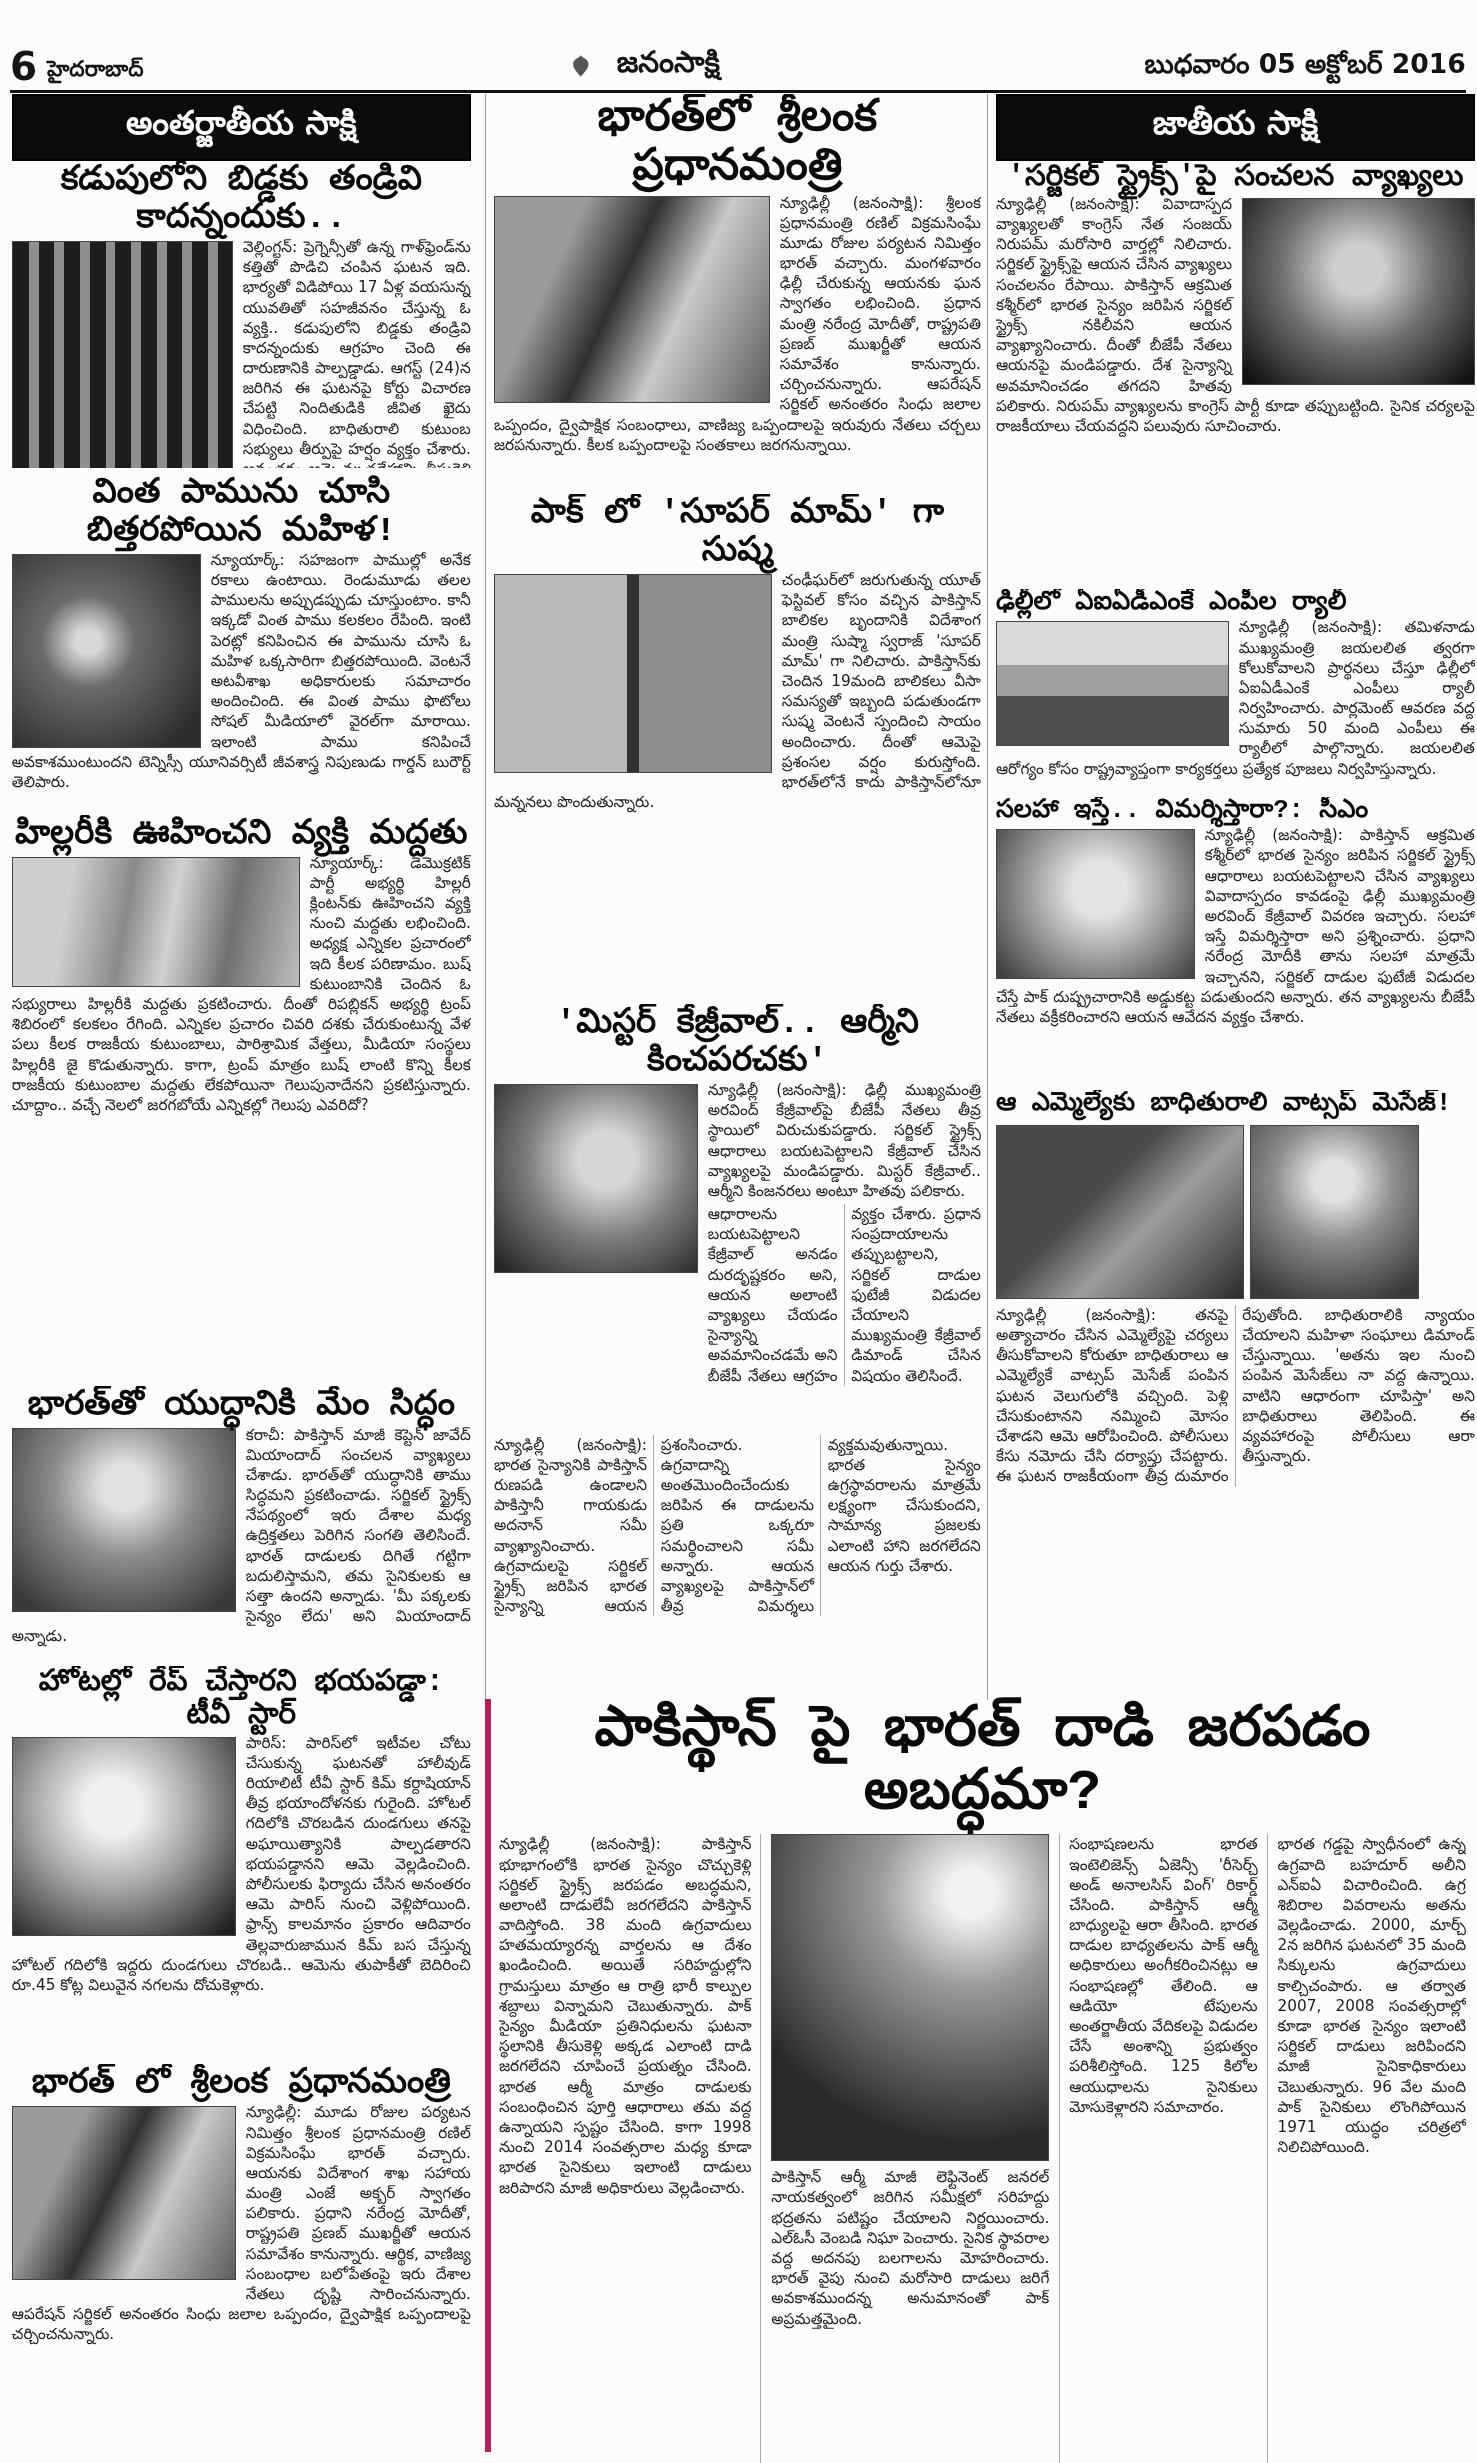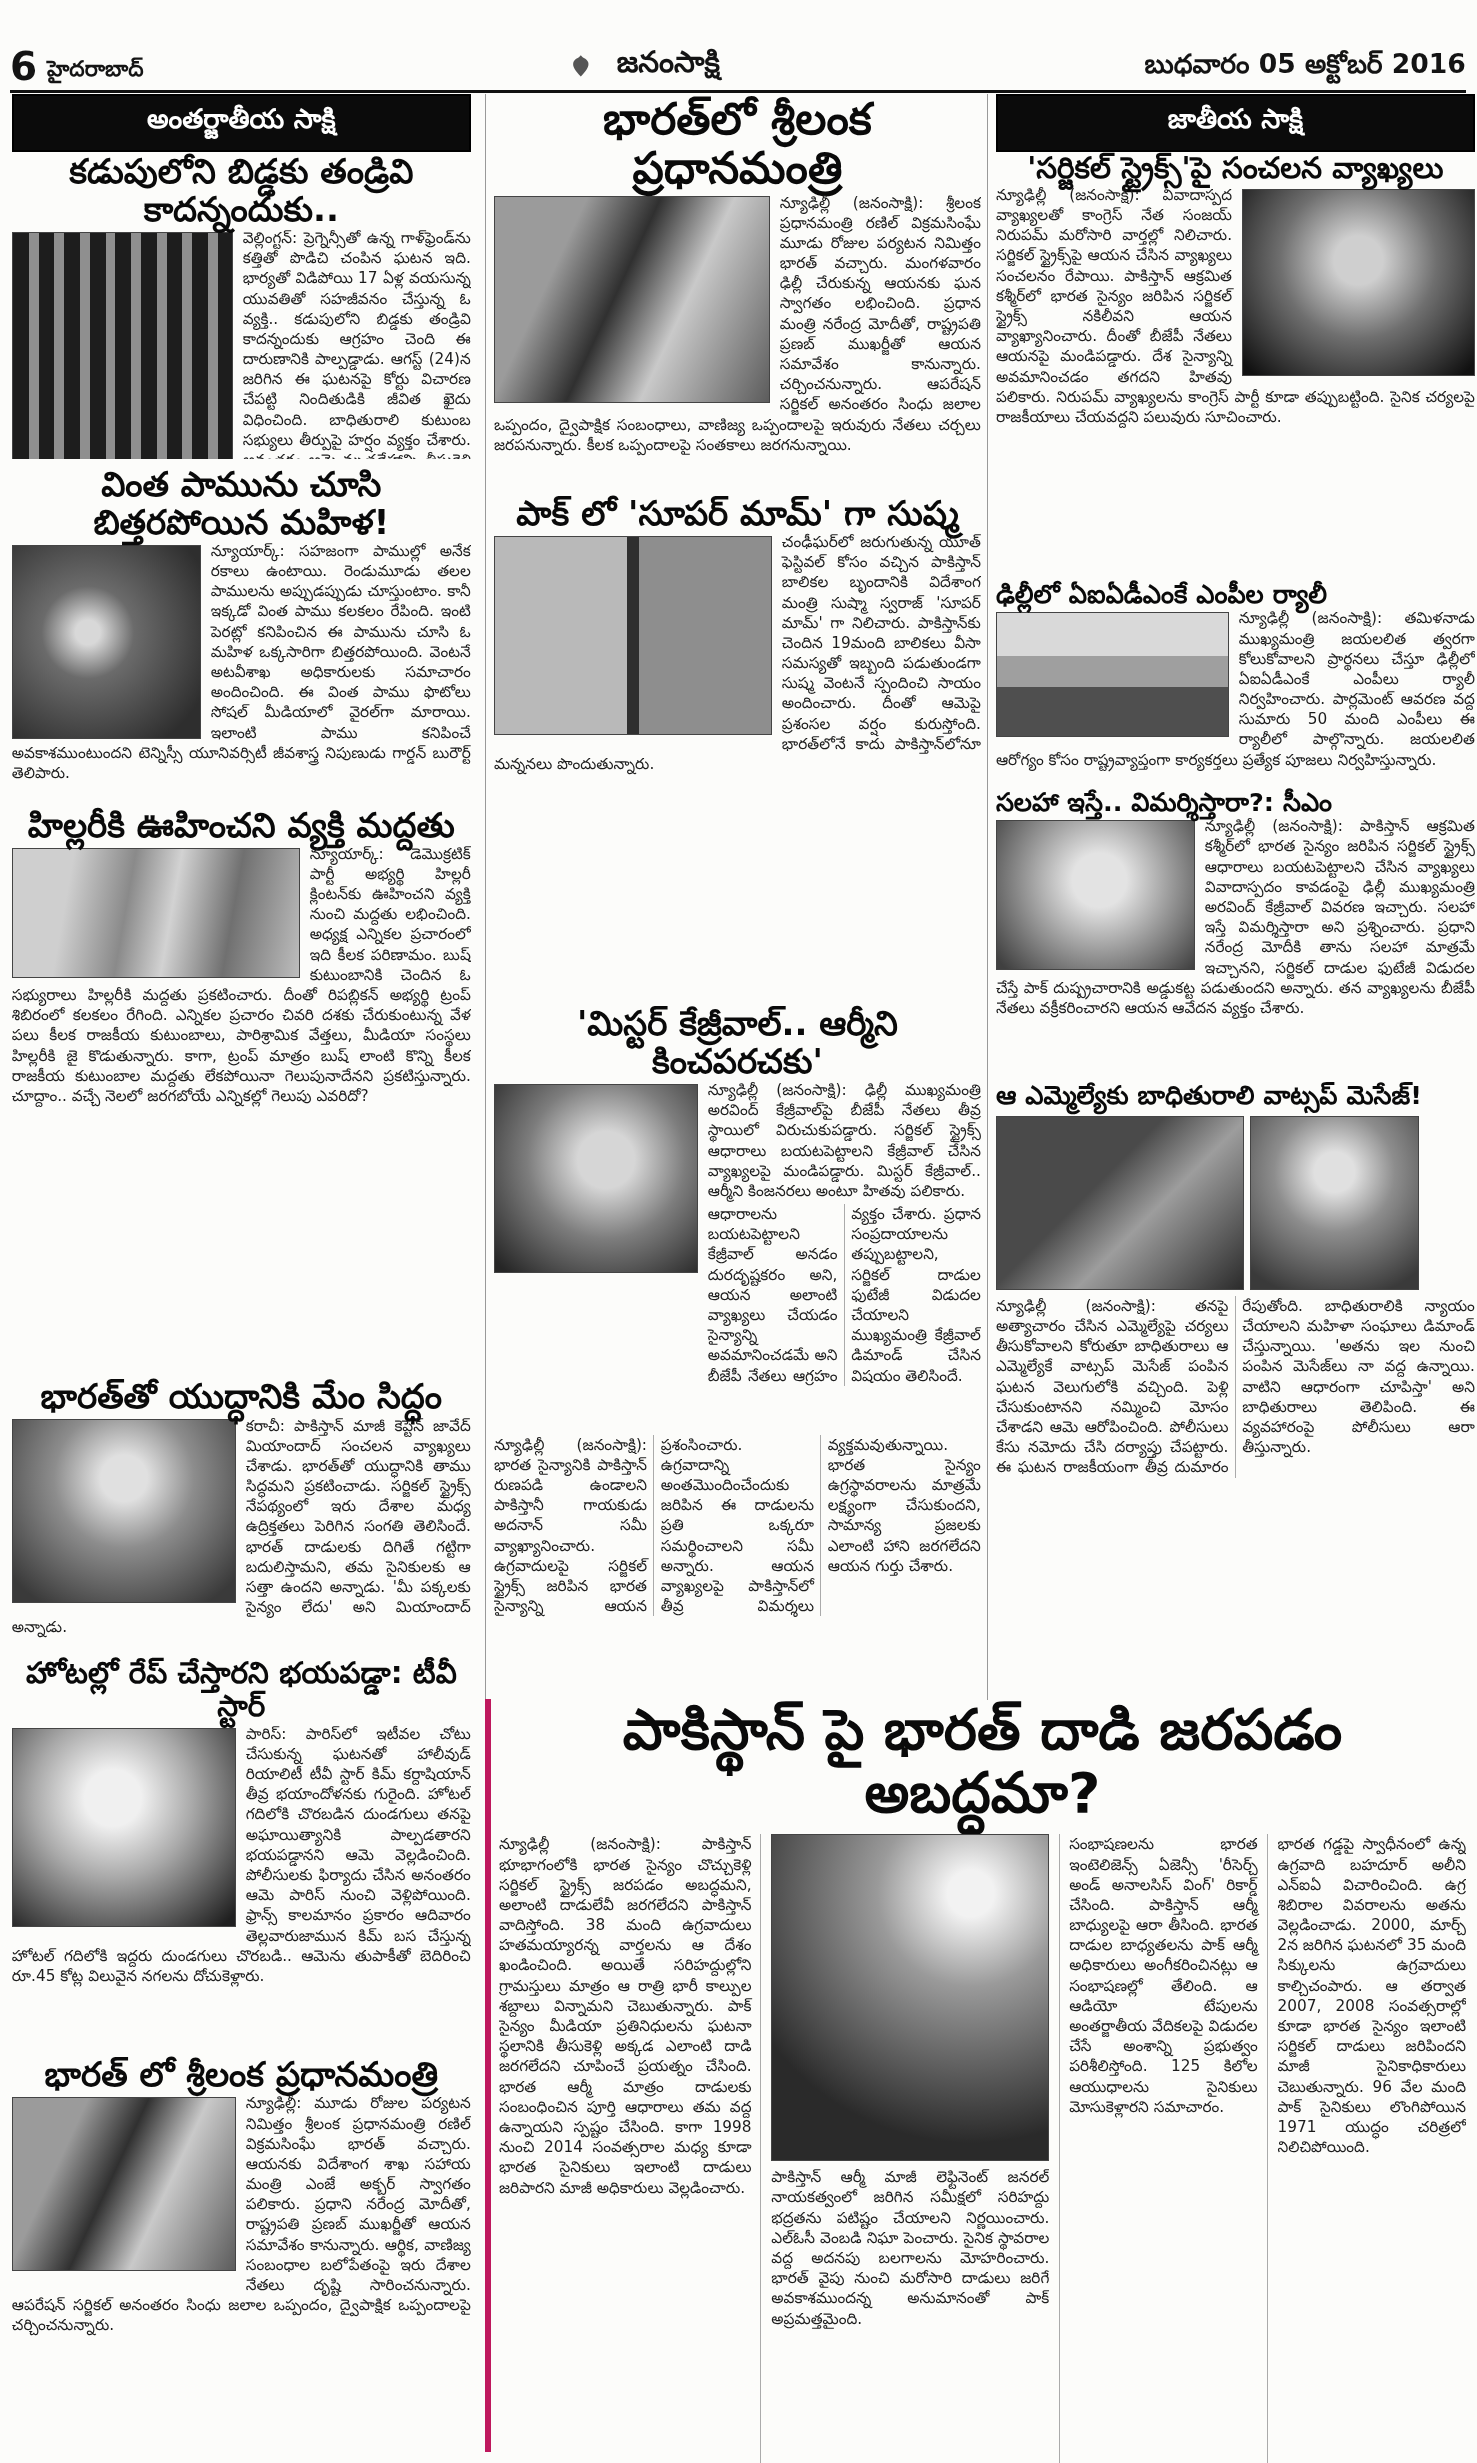--- a/index.html
+++ b/index.html
@@ -17,22 +17,22 @@
   .hdr-left{display:flex;align-items:flex-end;}
   
   .col{position:absolute;top:94px;}
   #col-left{left:11.8px;width:459px;height:2358px;}
   #col-mid{left:485px;width:487px;height:1606px;border-left:1px solid #999;padding-left:7.9px;}
   #col-right{left:987px;width:479px;height:1606px;border-left:1px solid #999;padding-left:7.9px;}
   #bottom{position:absolute;left:485px;top:1699px;width:981px;height:753px;
           border-left:6px solid #be185d;padding-left:7.9px;box-sizing:border-box;}
   
   .band{background:#0b0b0b;color:#fff;text-align:center;font-weight:bold;
-        font-size:27px;padding:6.9px 0 8.9px;border:2px solid #000;}
-  .headline{font-weight:bold;text-align:center;line-height:1.12;color:#0a0a0a;}
+        font-size:33px;padding:6.9px 0 8.9px;border:2px solid #000;}
+  .headline{font-weight:bold;text-align:center;line-height:1.12;color:#0a0a0a;font-family:Liberation Mono, monospace;}
   .h-xl{font-size:44px;}
   .h-lg{font-size:34px;}
   .h-md{font-size:29.6px;}
   .h-sm{font-size:25.6px;text-align:left;}
   .h-hero{font-size:56px;text-align:center;}
   .article{overflow:hidden;position:relative;margin-bottom:5.9px;}
   .body{font-size:15.3px;line-height:1.32;text-align:justify;color:#1c1c1c;}
   .cols2{column-count:2;column-gap:13.8px;column-rule:1px solid #aaa;}
   .cols3{column-count:3;column-gap:13.8px;column-rule:1px solid #aaa;}
   

